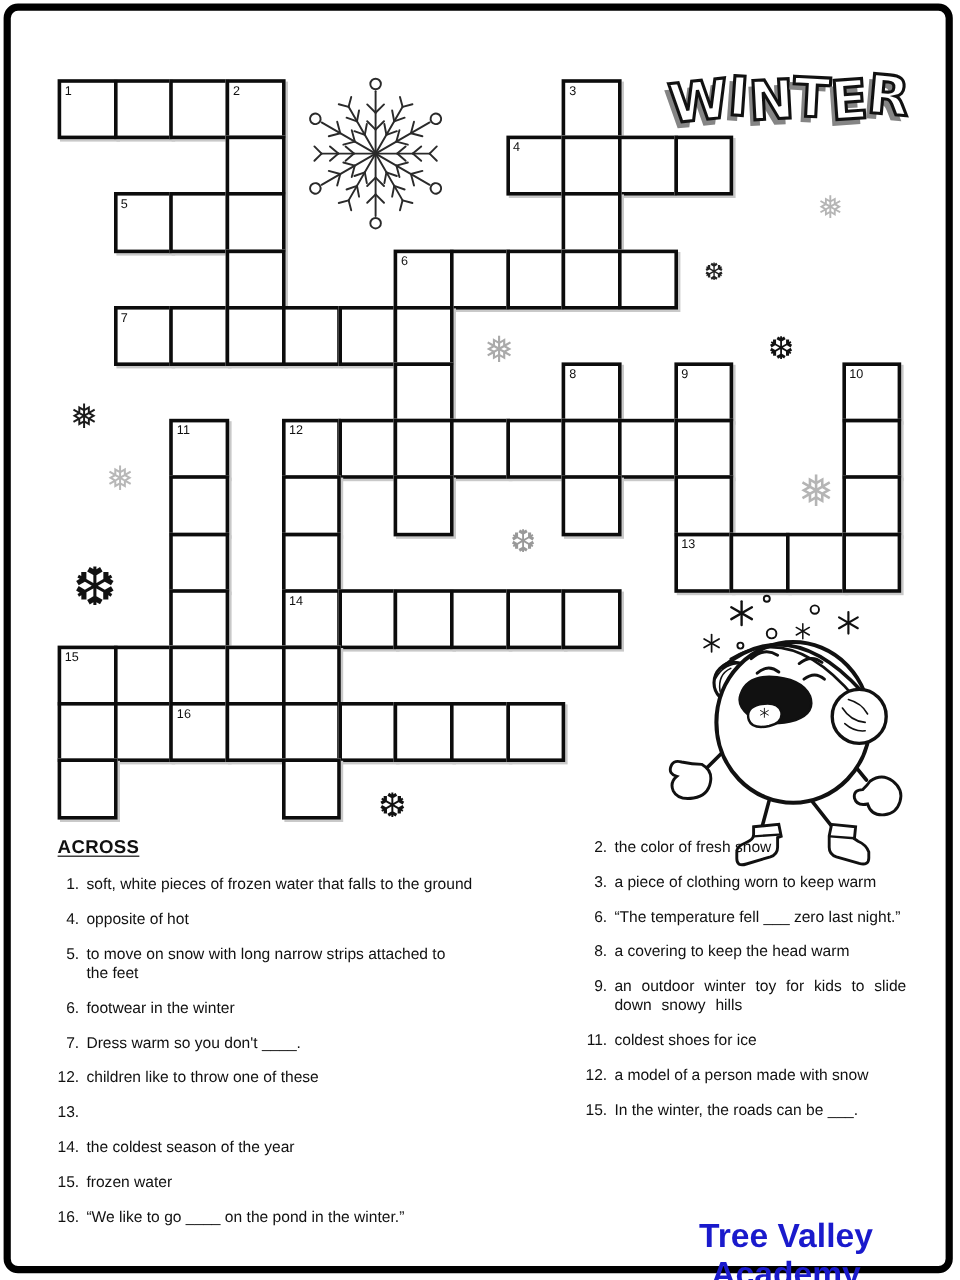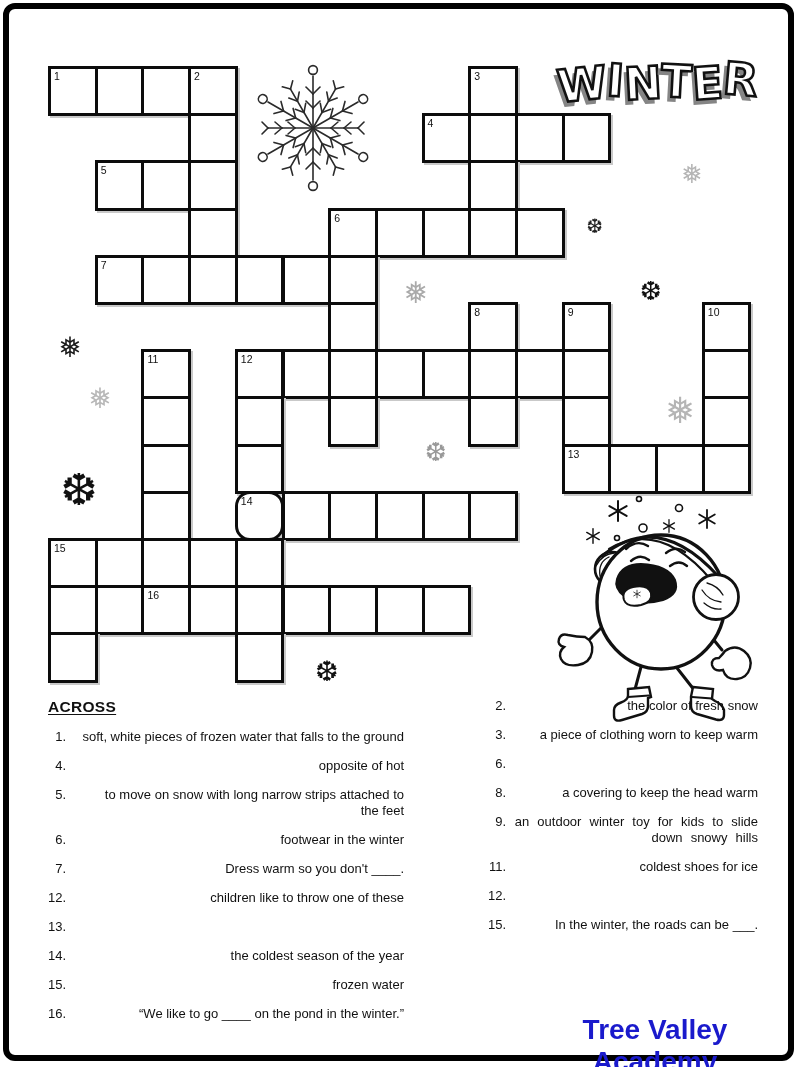--- a/index.html
+++ b/index.html
@@ -22,22 +22,22 @@
 
   
   .clues{position:absolute;}
   .clues-across{left:42px;top:698px;width:372px;}
   .clues-down{left:482px;top:698px;width:282px;}
   .clue-heading{font-size:15.5px;font-weight:bold;text-decoration:underline;
         text-underline-offset:2px;margin:0 0 13px 6px;letter-spacing:.3px;}
   .clue{display:flex;margin-bottom:13.5px;font-size:13px;line-height:15.5px;}
   .clue .num{width:24px;text-align:right;flex:0 0 24px;}
   .clue .txt{margin-left:6px;white-space:pre-line;}
-  .clues-across .clue .txt{width:332px;text-align:right;}
-  .clues-down .clue .txt{width:246px;text-align:right;}
+  .clues-across .clue .txt{width:332px;}
+  .clues-down .clue .txt{width:246px;}
   .clue.spread .txt{word-spacing:4.5px;}
 
   
   .flake{position:absolute;transform:translate(-50%,-50%);
         font-family:"DejaVu Sans",sans-serif;line-height:1;pointer-events:none;}
 
   
   .art{position:absolute;left:0;top:0;pointer-events:none;}
 
   .footer-brand{position:absolute;left:520px;top:1014px;width:270px;
@@ -131,21 +131,21 @@
       <div class="cell" style="left: 701.8px; top: 396.4px;"></div>
       <div class="cell" style="left: 141.4px; top: 443.6px;"></div>
       <div class="cell" style="left: 234.8px; top: 443.6px;"></div>
       <div class="cell" style="left: 561.7px; top: 443.6px;">
         <span class="cellnum">13</span>
       </div>
       <div class="cell" style="left: 608.4px; top: 443.6px;"></div>
       <div class="cell" style="left: 655.1px; top: 443.6px;"></div>
       <div class="cell" style="left: 701.8px; top: 443.6px;"></div>
       <div class="cell" style="left: 141.4px; top: 490.8px;"></div>
-      <div class="cell" style="left: 234.8px; top: 490.8px; border-radius: 15px;">
+      <div class="cell" style="left: 234.8px; top: 490.8px;">
         <span class="cellnum">14</span>
       </div>
       <div class="cell" style="left: 281.5px; top: 490.8px;"></div>
       <div class="cell" style="left: 328.2px; top: 490.8px;"></div>
       <div class="cell" style="left: 374.9px; top: 490.8px;"></div>
       <div class="cell" style="left: 421.6px; top: 490.8px;"></div>
       <div class="cell" style="left: 468.3px; top: 490.8px;"></div>
       <div class="cell" style="left: 48px; top: 538px;">
         <span class="cellnum">15</span>
       </div>
@@ -319,36 +319,38 @@
         <div class="clue">
           <span class="num">2.</span>
           <span class="txt">the color of fresh snow</span>
         </div>
         <div class="clue">
           <span class="num">3.</span>
           <span class="txt">a piece of clothing worn to keep warm</span>
         </div>
         <div class="clue">
           <span class="num">6.</span>
+          <span class="txt">“The temperature fell ___ zero last night.”</span>
         </div>
         <div class="clue">
           <span class="num">8.</span>
           <span class="txt">a covering to keep the head warm</span>
         </div>
         <div class="clue spread">
           <span class="num">9.</span>
           <span class="txt">an outdoor winter toy for kids to slide
 down snowy hills</span>
         </div>
         <div class="clue">
           <span class="num">11.</span>
           <span class="txt">coldest shoes for ice</span>
         </div>
         <div class="clue">
           <span class="num">12.</span>
+          <span class="txt">a model of a person made with snow</span>
         </div>
         <div class="clue">
           <span class="num">15.</span>
           <span class="txt">In the winter, the roads can be ___.</span>
         </div>
       </div>
   </div>
 
   <div class="footer-brand" id="brand" style="color: rgb(26, 26, 204);">Tree Valley Academy</div>
 </div>

